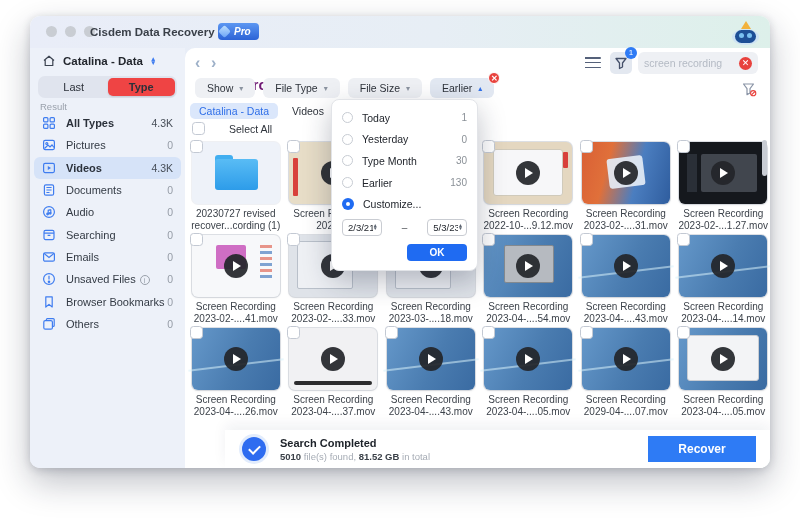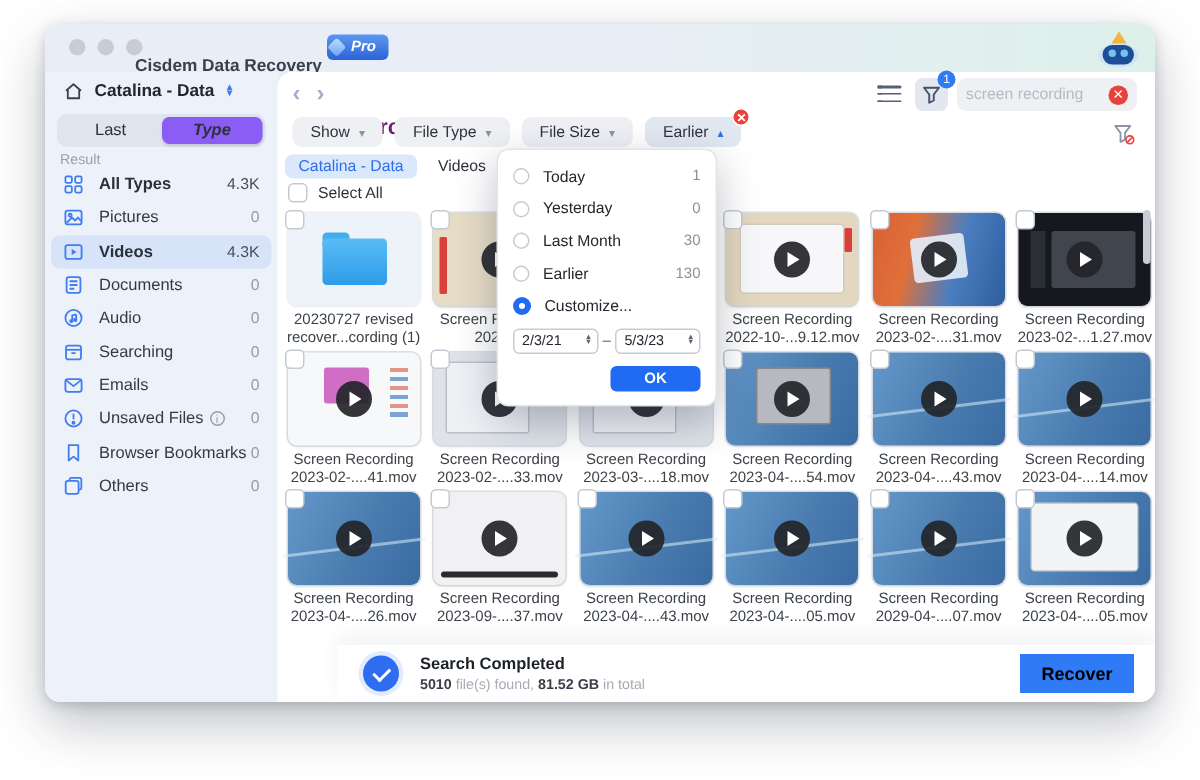--- a/index.html
+++ b/index.html
@@ -8,21 +8,21 @@
 
   .window { position:absolute; left:30px; top:16px; width:740px; height:452px;
     border-radius:10px; overflow:hidden;
     background:linear-gradient(90deg,#e9edf8 0%,#e7eef5 55%,#ddf0ea 100%);
     box-shadow:0 14px 34px rgba(20,30,50,.28), 0 2px 8px rgba(20,30,50,.18); }
 
   
   .titlebar { position:absolute; left:0; top:0; right:0; height:32px; }
   .lights { position:absolute; left:16px; top:10px; display:flex; gap:8px; }
   .light { width:11px; height:11px; border-radius:50%; background:#c9cdd3; }
-  .win-title { position:absolute; left:60px; top:22px; font-size:11.5px; font-weight:bold; color:#3a4049; }
+  .win-title { position:absolute; left:60px; top:10px; font-size:11.5px; font-weight:bold; color:#3a4049; }
   .pro-badge { position:absolute; left:188px; top:7px; height:17px; padding:0 8px 0 16px; border-radius:4px;
     background:linear-gradient(180deg,#5c97f2,#2c63d6); color:#fff; font-size:10px; font-style:italic;
     font-weight:bold; line-height:17px; }
   .pro-badge::before { content:''; position:absolute; left:2px; top:4px; width:9px; height:9px;
     background:linear-gradient(135deg,#bfe0ff,#6aa3f5); transform:rotate(45deg); border-radius:2px; }
   .avatar { position:absolute; right:11px; top:5px; width:27px; height:24px; }
   .avatar .halo { position:absolute; left:0; bottom:0; width:27px; height:16px; border-radius:50%; background:#cfe4f4; }
   .avatar .body { position:absolute; left:3px; bottom:2px; width:21px; height:13px; border-radius:10px; background:#1d4f96; }
   .avatar .body::before, .avatar .body::after { content:''; position:absolute; top:3px; width:5px; height:5px; border-radius:50%; background:#79c0f0; }
   .avatar .body::before { left:4px; } .avatar .body::after { right:4px; }
@@ -30,21 +30,21 @@
     border-left:5px solid transparent; border-right:5px solid transparent; border-bottom:8px solid #f2b23c; }
 
   
   .sidebar { position:absolute; left:0; top:32px; bottom:0; width:155px; background:#edf1f9; }
   .drive-row { position:absolute; left:12px; top:6px; display:flex; align-items:center; gap:7px; }
   .drive-label { font-size:11.5px; font-weight:bold; color:#22262d; }
   .sorter { display:flex; flex-direction:column; line-height:4.5px; font-size:6.5px; color:#3f7df0; }
   .seg { position:absolute; left:8px; top:28px; right:8px; height:22px; background:#e0e4ee; border-radius:7px;
     display:flex; padding:2px; }
   .seg-btn { flex:1; font-size:11px; color:#2c313a; display:flex; align-items:center; justify-content:center; border-radius:5px; }
-  .seg-btn.active { background:#8b5cf6; box-shadow:0 1px 2px rgba(0,0,0,.12); font-weight:bold;font-style:italic; }
+  .seg-btn.active { background:#ef4444; box-shadow:0 1px 2px rgba(0,0,0,.12); font-weight:bold; }
   .result-label { position:absolute; left:10px; top:53px; font-size:9.5px; color:#9aa1ac; }
   .side-list { position:absolute; left:4px; right:4px; top:64px; }
   .side-item { height:22.3px; display:flex; align-items:center; padding:0 8px; border-radius:6px; }
   .side-item.selected { background:#d6e3f8; }
   .side-item .icn { width:15px; height:15px; margin-right:9px; flex:none; display:flex; align-items:center; }
   .side-item .lbl { font-size:11px; color:#2b313b; font-weight:bold; flex:1; white-space:nowrap; }
   .side-item.dim .lbl { font-weight:normal; color:#333a44; }
   .side-item .cnt { font-size:10.5px; color:#959ca6; }
   .side-item.strong .cnt { color:#474e58; }
   .info-dot { display:inline-block; width:10px; height:10px; border:1px solid #9aa1ab; border-radius:50%;
@@ -75,21 +75,21 @@
     font-size:10.5px; color:#2e333b; position:relative; }
   .chip .car { font-size:8px; color:#8b93a0; }
   .chip.expanded { background:#e2e8f2; }
   .chip.expanded .car { color:#2f6fe8; }
   .err-badge { position:absolute; right:-6px; top:-6px; width:12px; height:12px; border-radius:50%; background:#e8423d;
     border:1.5px solid #fff; color:#fff; font-size:8px; text-align:center; line-height:12px; font-weight:bold; }
 
   .tag-row { position:absolute; left:5px; top:55px; display:flex; align-items:center; gap:14px; }
   .src-pill { background:#dbe7fb; color:#2f6fe8; font-size:10.5px; padding:2px 9px; border-radius:5px; }
   .type-crumb { font-size:10.5px; color:#2e333b; }
-  .select-all { position:absolute; left:7px; top:74px; display:flex; align-items:center; gap:7px; font-size:10.5px; color:#2e333b; }
+  .select-all { position:absolute; left:7px; top:74px; display:flex; align-items:center; gap:24px; font-size:10.5px; color:#2e333b; }
   .cbx { width:13px; height:13px; background:#fff; border:1px solid #c3c9d3; border-radius:3.5px; }
 
   
   .grid { position:absolute; left:2px; top:94px; display:grid; grid-template-columns:repeat(6,97.5px); grid-auto-rows:93px; }
   .tile { position:relative; }
   .thumb { position:relative; width:88px; height:62px; margin:0 auto; border-radius:6px; background:#fff;
     box-shadow:0 0 0 1px rgba(125,135,155,.25), 0 1px 3px rgba(0,0,0,.08); }
   .tile-check { position:absolute; top:-2px; left:-2px; width:13px; height:13px; background:#fff;
     border:1px solid #c3c9d3; border-radius:3.5px; z-index:3; }
   .play { position:absolute; left:50%; top:50%; width:24px; height:24px; margin:-12px 0 0 -12px; border-radius:50%;
@@ -151,40 +151,40 @@
 
   
   .dropdown { position:absolute; left:146px; top:51px; width:147px; background:#fff; border-radius:8px; z-index:50;
     border:1px solid #e2e4e8; box-shadow:0 10px 28px rgba(20,30,55,.28); padding:7px 10px 9px; }
   .dd-row { height:21.6px; display:flex; align-items:center; gap:9px; }
   .radio { width:11px; height:11px; border-radius:50%; border:1px solid #c7ccd3; background:#fff; flex:none; }
   .radio.on { border:none; background:#1f6bf2; position:relative; width:12px; height:12px; }
   .radio.on::after { content:''; position:absolute; left:4px; top:4px; width:4px; height:4px; border-radius:50%; background:#fff; }
   .dd-lbl { flex:1; font-size:10.5px; color:#23272e; }
   .dd-cnt { font-size:10px; color:#8a9097; }
-  .date-row { display:flex; align-items:center; gap:3px; margin-top:4px; }
+  .date-row { display:flex; align-items:center; gap:20px; margin-top:4px; }
   .date-field { flex:1; height:17px; border:1px solid #c9ccd2; border-radius:4px; display:flex; align-items:center; padding:0 3px 0 5px; }
   .date-field input { width:100%; border:none; outline:none; font-size:9.5px; color:#23272e; background:transparent;
     font-family:"Liberation Sans",sans-serif; }
   .stepper { display:flex; flex-direction:column; line-height:3.6px; font-size:5px; color:#5c6470; flex:none; }
   .dash { color:#55595f; font-size:10px; }
   .dd-ok { margin-top:8px; margin-left:auto; display:block; width:60px; height:17px; background:#1f6bf2; color:#fff;
     border:none; border-radius:4px; font-size:10px; font-weight:bold; font-family:"Liberation Sans",sans-serif; }
 
   
   .footer { position:absolute; left:0; right:0; bottom:0; height:38px; background:#fff;
     box-shadow:0 -6px 14px rgba(25,35,60,.06); border-radius:0 0 10px 0;margin-left:40px; }
   .done-icon { position:absolute; left:14px; top:4px; width:30px; height:30px; border-radius:50%; background:#e2ecfc; }
   .done-icon::before { content:''; position:absolute; left:3px; top:3px; width:24px; height:24px; border-radius:50%; background:#2e6cf0; }
   .done-icon::after { content:''; position:absolute; left:10px; top:11px; width:9px; height:5px;
     border-left:2.2px solid #fff; border-bottom:2.2px solid #fff; transform:rotate(-45deg); z-index:1; }
   .status-title { position:absolute; left:55px; top:7px; font-size:11px; font-weight:bold; color:#1c2128; }
   .status-sub { position:absolute; left:55px; top:21px; font-size:9.5px; color:#a6acb5; }
   .status-sub b { color:#3a4048; }
-  .recover-btn { position:absolute; right:14px; top:6px; width:76px; height:26px; background:#2e7bf5; color:#000000;
+  .recover-btn { position:absolute; right:14px; top:6px; width:108px; height:26px; background:#2e7bf5; color:#ffffff;
     border:none; border-radius:0; font-size:12px; font-weight:bold; font-family:"Liberation Sans",sans-serif; }
 </style>
 </head>
 <body>
 
 <div class="stage">
   <div class="window">
 
     <div class="titlebar">
       <div class="lights">
@@ -529,21 +529,21 @@
               <div>2023-04-....26.mov</div>
             </div>
           </div>
         <div class="tile">
             <div class="thumb" data-thumb="light-bar">
               <span class="tile-check"></span>
               <span class="play"></span>
             </div>
             <div class="cap">
               <div>Screen Recording</div>
-              <div>2023-09-....37.mov</div>
+              <div>2023-04-....37.mov</div>
             </div>
           </div>
         <div class="tile">
             <div class="thumb" data-thumb="blue">
               <span class="tile-check"></span>
               <span class="play"></span>
             </div>
             <div class="cap">
               <div>Screen Recording</div>
               <div>2023-04-....43.mov</div>
@@ -589,21 +589,21 @@
             <span class="dd-lbl">Today</span>
             <span class="dd-cnt">1</span>
           </div>
         <div class="dd-row">
             <span class="radio"></span>
             <span class="dd-lbl">Yesterday</span>
             <span class="dd-cnt">0</span>
           </div>
         <div class="dd-row">
             <span class="radio"></span>
-            <span class="dd-lbl">Last Month</span>
+            <span class="dd-lbl">Type Month</span>
             <span class="dd-cnt">30</span>
           </div>
         <div class="dd-row">
             <span class="radio"></span>
             <span class="dd-lbl">Earlier</span>
             <span class="dd-cnt">130</span>
           </div>
         <div class="dd-row">
             <span class="radio on"></span>
             <span class="dd-lbl">Customize...</span>

